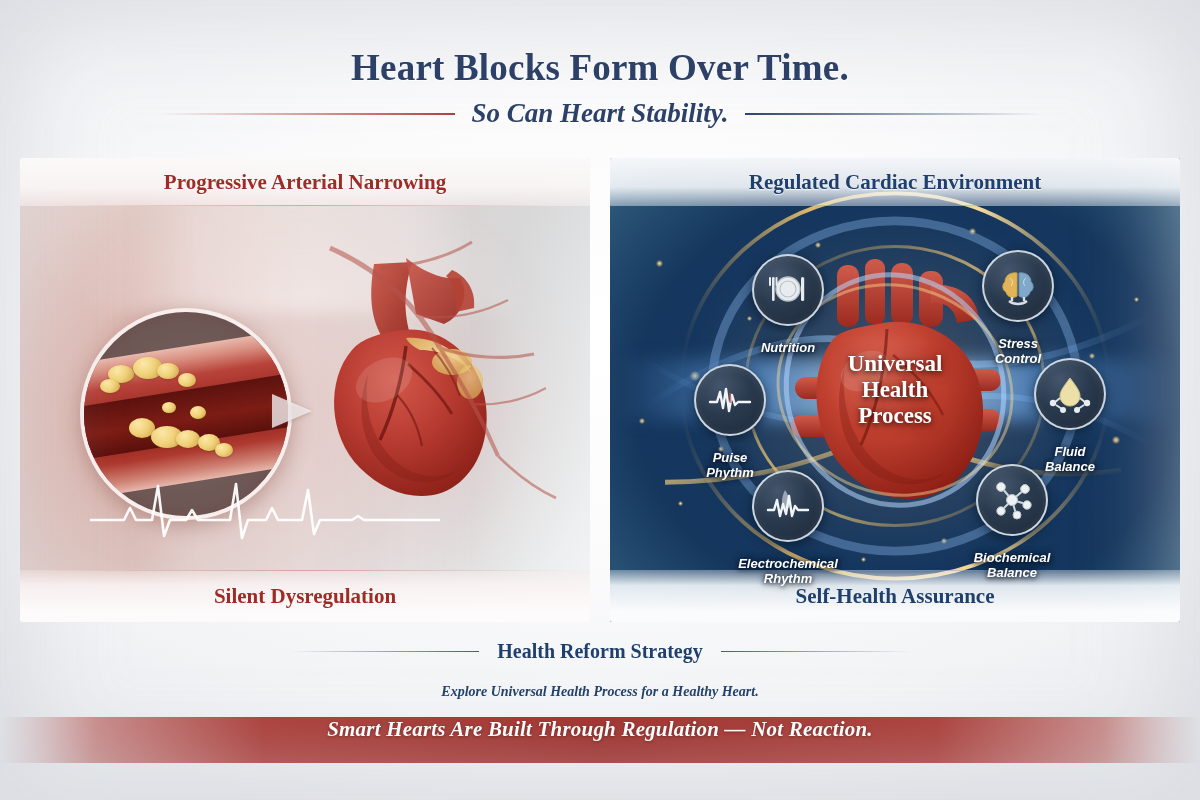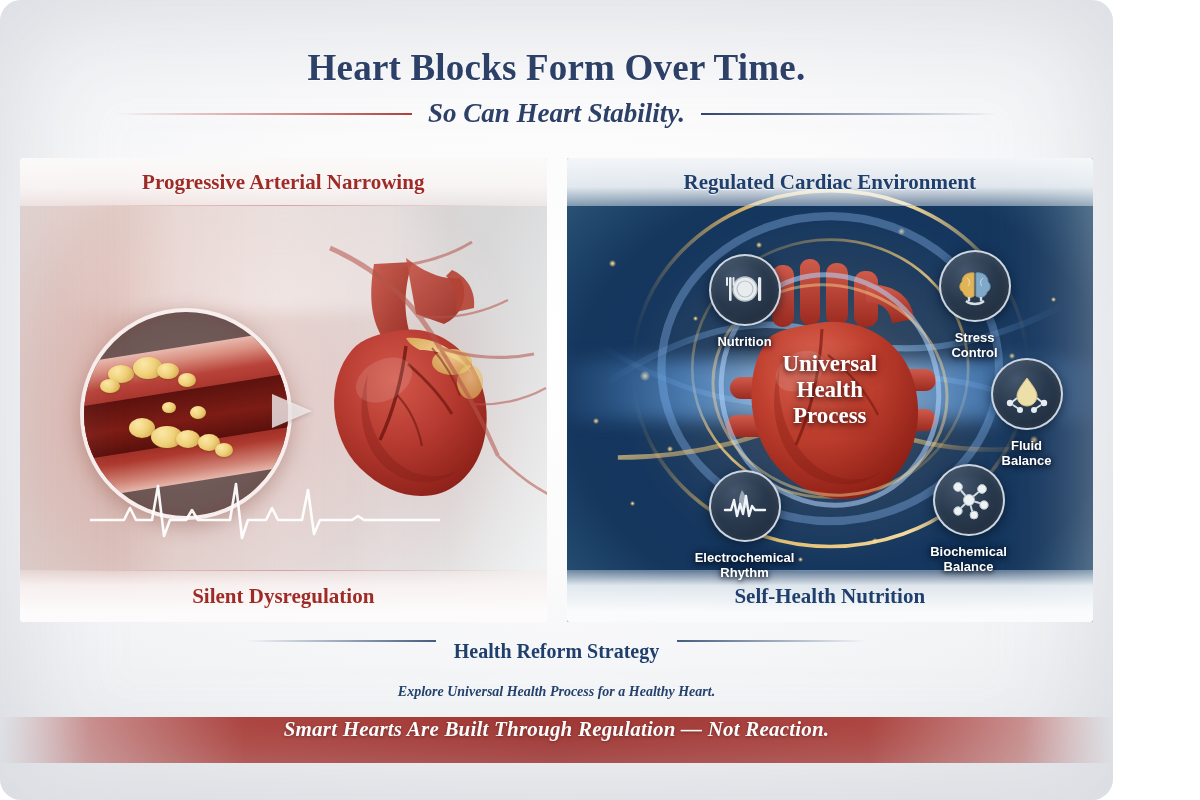--- a/index.html
+++ b/index.html
@@ -6,25 +6,24 @@
 
   body {
     width: 1200px; height: 800px;
     font-family: "Liberation Sans", sans-serif;
     background: #ffffff;
     overflow: hidden;
   }
 
   .poster {
     position: relative;
-    width: 1113px; height: 800px;
+    width: 1200px; height: 800px;
     background:
       radial-gradient(ellipse 900px 500px at 50% 42%, #ffffff 0%, #fbfbfc 45%, #f2f3f5 78%, #e8eaed 100%);
     overflow: hidden;
-    border-radius: 21px;
   }
   
   .poster::after {
     content: "";
     position: absolute; inset: 0;
     pointer-events: none;
     box-shadow: inset 0 0 90px 22px rgba(205,210,216,0.55);
   }
 
   
@@ -201,32 +200,33 @@
 
   .hex { position: absolute; width: 92px; z-index: 8; }
   .hex-circle {
     width: 72px; height: 72px; margin: 0 auto; border-radius: 50%;
     background: radial-gradient(circle at 35% 28%, #44566c 0%, #2a3a4e 45%, #1c2838 100%);
     border: 2px solid rgba(226,236,245,0.88);
     box-shadow: 0 3px 12px rgba(5,18,35,0.65), inset 0 2px 8px rgba(255,255,255,0.10);
     display: flex; align-items: center; justify-content: center;
   }
   .hex-label {
-    margin-top: 9px; text-align: center;
+    margin-top: 15px; text-align: center;
     font-family: "Liberation Sans", sans-serif;
     font-size: 13px; font-weight: 700; line-height: 1.12;
     color: #ffffff;
     text-shadow: 0 1px 4px rgba(0,14,30,0.95), 0 0 8px rgba(0,12,28,0.8);
+    font-style: italic;
   }
 
   
   .footer { position: absolute; left: 0; right: 0; bottom: 0; height: 178px; }
   .strategy-row {
     position: absolute; top: 18px; left: 0; right: 0;
-    display: flex; align-items: flex-start; justify-content: center; gap: 18px;
+    display: flex; align-items: center; justify-content: center; gap: 18px;
   }
   .strategy-label {
     font-family: "Liberation Serif", serif;
     font-size: 20px; font-weight: 700; color: #1f3f6d; white-space: nowrap;
   }
   .srule { height: 1.5px; width: 190px; }
   .srule.l { background: linear-gradient(to right, rgba(60,85,125,0) 0%, rgba(55,80,120,0.8) 85%, rgba(50,75,115,0.9) 100%); }
   .srule.r { background: linear-gradient(to left, rgba(60,85,125,0) 0%, rgba(55,80,120,0.8) 85%, rgba(50,75,115,0.9) 100%); }
 
   .tagline {
@@ -540,29 +540,41 @@
               <path d="M20 4 C24 10 26 16 24 22 L18 22 C16 16 17 10 20 4 Z" fill="#b9c6d1" opacity="0.75"></path>
               <path d="M3 24 L9 24 L12 14 L15 30 L18 18 L21 28 L24 10 L27 30 L30 20 L33 24 L43 24" fill="none" stroke="#f1f5f8" stroke-width="2.4" stroke-linejoin="round" stroke-linecap="round"></path>
             </svg>
           </div>
           <div class="hex-label" style="width:118px;margin-left:-13px;">
             <div>Electrochemical</div>
             <div>Rhythm</div>
           </div>
         </div>
 
+        <div class="hex" style="left:74px;top:206px;">
+          <div class="hex-circle">
+            <svg width="46" height="34" viewBox="0 0 46 34">
+              <path d="M3 19 L10 19 L13 9 L16 25 L19 6 L22 28 L25 12 L28 22 L31 19 L43 19" fill="none" stroke="#f1f5f8" stroke-width="2.4" stroke-linejoin="round" stroke-linecap="round"></path>
+              <path d="M23 10 L24 20" stroke="#d8564a" stroke-width="1.6" opacity="0.8"></path>
+            </svg>
+          </div>
+          <div class="hex-label">
+            <div>Puise</div>
+            <div>Phythm</div>
+          </div>
+        </div>
       </div>
 
       <div class="panel-head right">
         <span>Regulated Cardiac Environment</span>
         <div class="head-underline r"></div>
       </div>
       <div class="panel-foot right">
         <div class="foot-overline r"></div>
-        <span>Self-Health Nutrition</span>
+        <span>Self-Health Assurance</span>
       </div>
     </div>
   </div>
 
   <div class="footer">
     <div class="strategy-row">
       <div class="srule l"></div>
       <div class="strategy-label">Health Reform Strategy</div>
       <div class="srule r"></div>
     </div>

